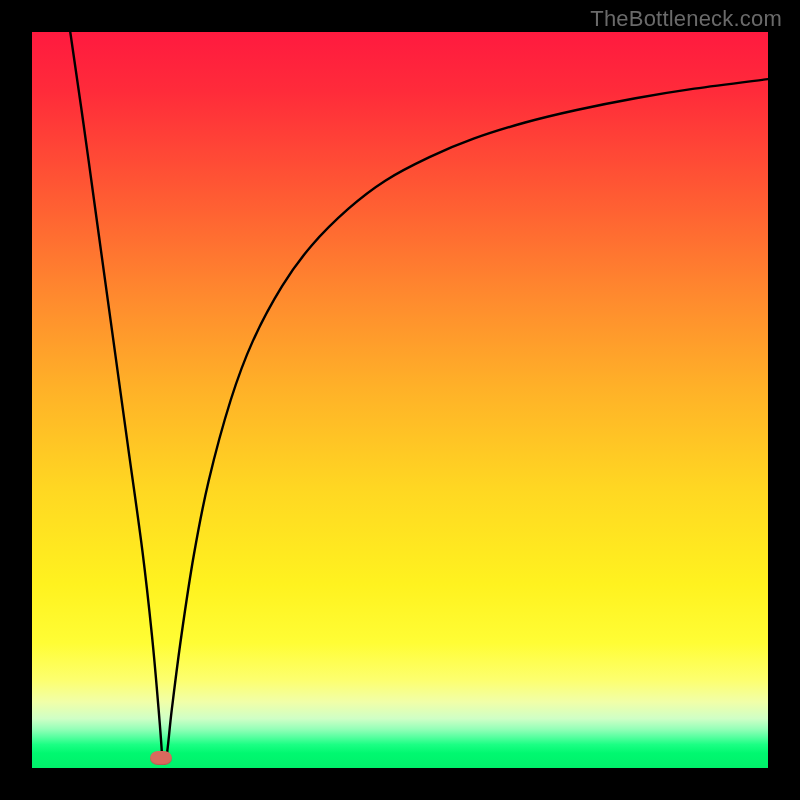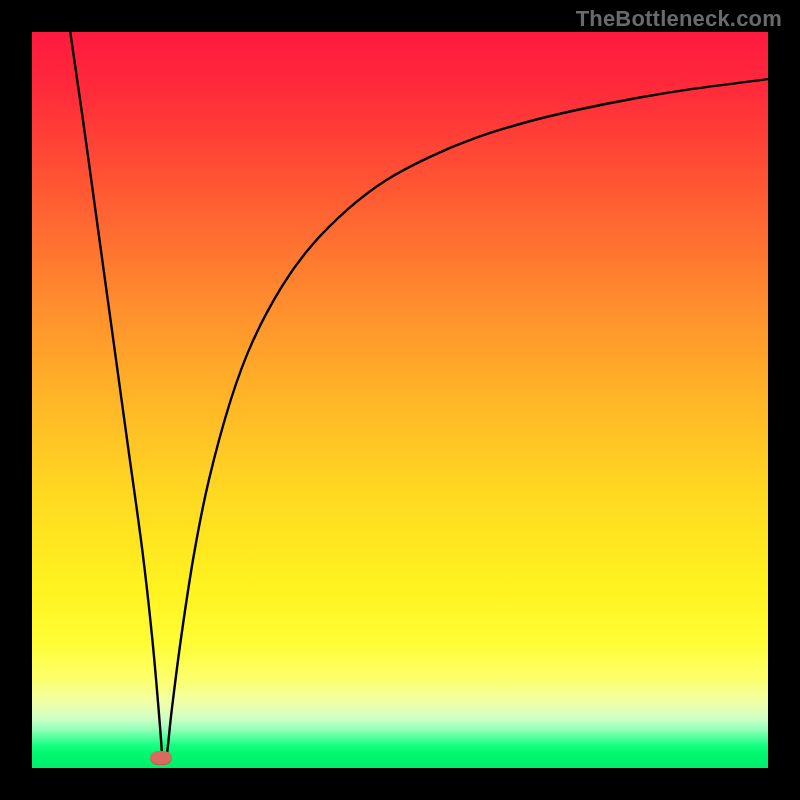--- a/index.html
+++ b/index.html
@@ -61,21 +61,21 @@
     transform: translate(-50%, -50%);
     box-shadow: inset 0 -1px 1px rgba(0,0,0,0.15);
   }
   .watermark {
     position: absolute;
     top: 6px;
     right: 18px;
     color: #6a6a6a;
     font-size: 22px;
     letter-spacing: 0.2px;
-    font-weight: 700;
+    font-weight: 400;
     user-select: none;
   }
 </style>
 </head>
 <body>
 
 <div class="frame">
   <div class="watermark">TheBottleneck.com</div>
   <div class="plot">
     <svg class="curve-layer" viewBox="0 0 736 736" preserveAspectRatio="none">

